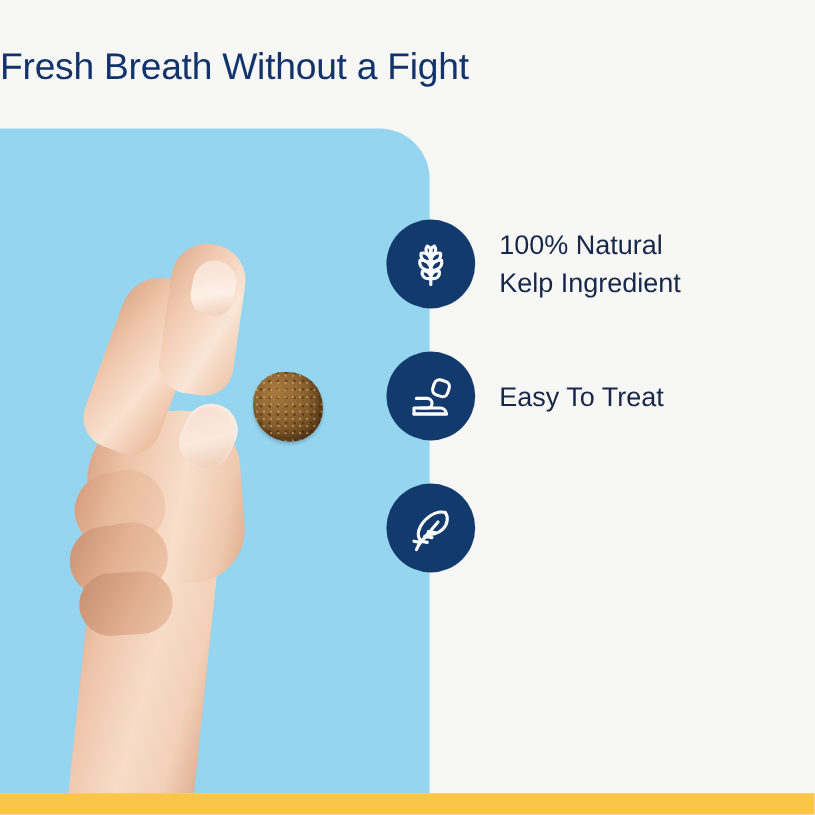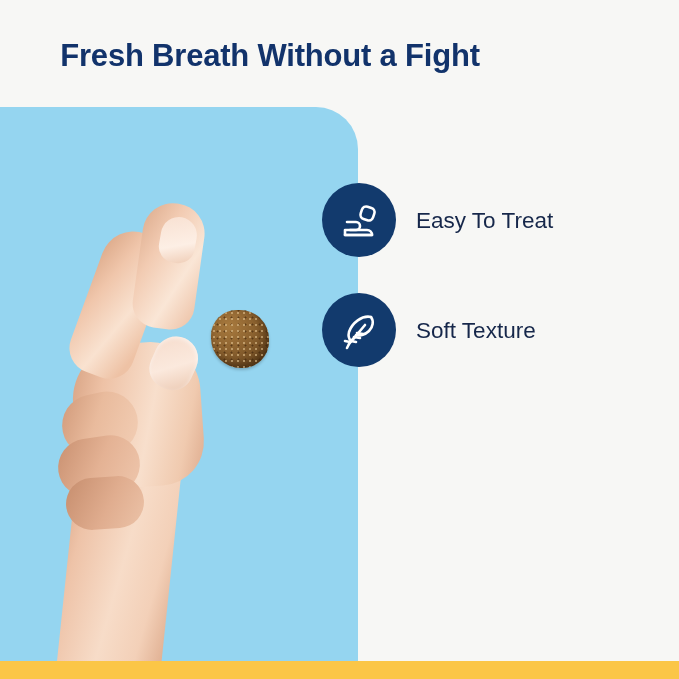--- a/index.html
+++ b/index.html
@@ -22,23 +22,23 @@
     height: 679px;
     background: #f7f7f5;
   }
 
   
   .title {
     position: absolute;
     left: 0;
     top: 36px;
     width: 540px;
-    text-align: center;
+    text-align: left;
     font-size: 31px;
-    font-weight: bold;
+    font-weight: normal;
     color: #12336b;
     letter-spacing: -0.2px;
     line-height: 40px;
     white-space: nowrap;
   }
 
   
   .photo-panel {
     position: absolute;
     left: 0;
@@ -254,20 +254,37 @@
       <div class="thumb"></div>
       <div class="index-finger"></div>
       <div class="index-nail"></div>
       <div class="treat"></div>
       <div class="thumbnail-tip"></div>
     </div>
   </div>
 
   <div class="features">
 
+    <div class="feature-row">
+      <div class="feature-icon">
+        <svg width="44" height="44" viewBox="0 0 44 44" fill="none" stroke="#ffffff" stroke-width="2.6" stroke-linecap="round" stroke-linejoin="round">
+          <path d="M22 39 V17"></path>
+          <path d="M22 20 c-6 1 -9 -3 -8 -7 4 -1 8 2 8 7z"></path>
+          <path d="M22 20 c6 1 9 -3 8 -7 -4 -1 -8 2 -8 7z"></path>
+          <path d="M22 27 c-6 1 -10 -3 -9 -8 5 -1 9 3 9 8z"></path>
+          <path d="M22 27 c6 1 10 -3 9 -8 -5 -1 -9 3 -9 8z"></path>
+          <path d="M22 34 c-5 1 -8 -2 -7 -6 4 -1 7 2 7 6z"></path>
+          <path d="M22 34 c5 1 8 -2 7 -6 -4 -1 -7 2 -7 6z"></path>
+          <path d="M22 15 c-4 -1 -5 -5 -3 -8 3 1 4 5 3 8z"></path>
+          <path d="M22 15 c4 -1 5 -5 3 -8 -3 1 -4 5 -3 8z"></path>
+        </svg>
+      </div>
+      <div class="feature-label">100% Natural
+Kelp Ingredient</div>
+    </div>
 
 
     <div class="feature-row">
       <div class="feature-icon">
         <svg width="44" height="44" viewBox="0 0 44 44" fill="none" stroke="#ffffff" stroke-width="2.6" stroke-linecap="round" stroke-linejoin="round">
           <rect x="24" y="9" width="13" height="13" rx="4.5" transform="rotate(18 30.5 15.5)"></rect>
           <path d="M10 24 h9 a4 4 0 0 1 0 8 h-6"></path>
           <path d="M8 32 h22 a5 5 0 0 1 5 5 H8 z"></path>
           <path d="M8 37 h27"></path>
         </svg>
@@ -281,20 +298,19 @@
           <path d="M34 9 c-9 -2 -19 6 -22 15 -1 4 0 7 2 9 l5 -5"></path>
           <path d="M34 9 c3 4 2 10 -2 14 -4 4 -10 5 -13 4"></path>
           <path d="M12 36 l16 -19"></path>
           <path d="M20 25 l6 1"></path>
           <path d="M17 29 l6 1"></path>
           <path d="M14 33 l5 1"></path>
           <path d="M12 36 l-2 4"></path>
           <path d="M13 34 l-5 -1"></path>
         </svg>
       </div>
-      <div class="feature-label">Soft Texture</div>
     </div>
 
   </div>
 
   <div class="bottom-bar"></div>
 
 </div>
 
 </body></html>

